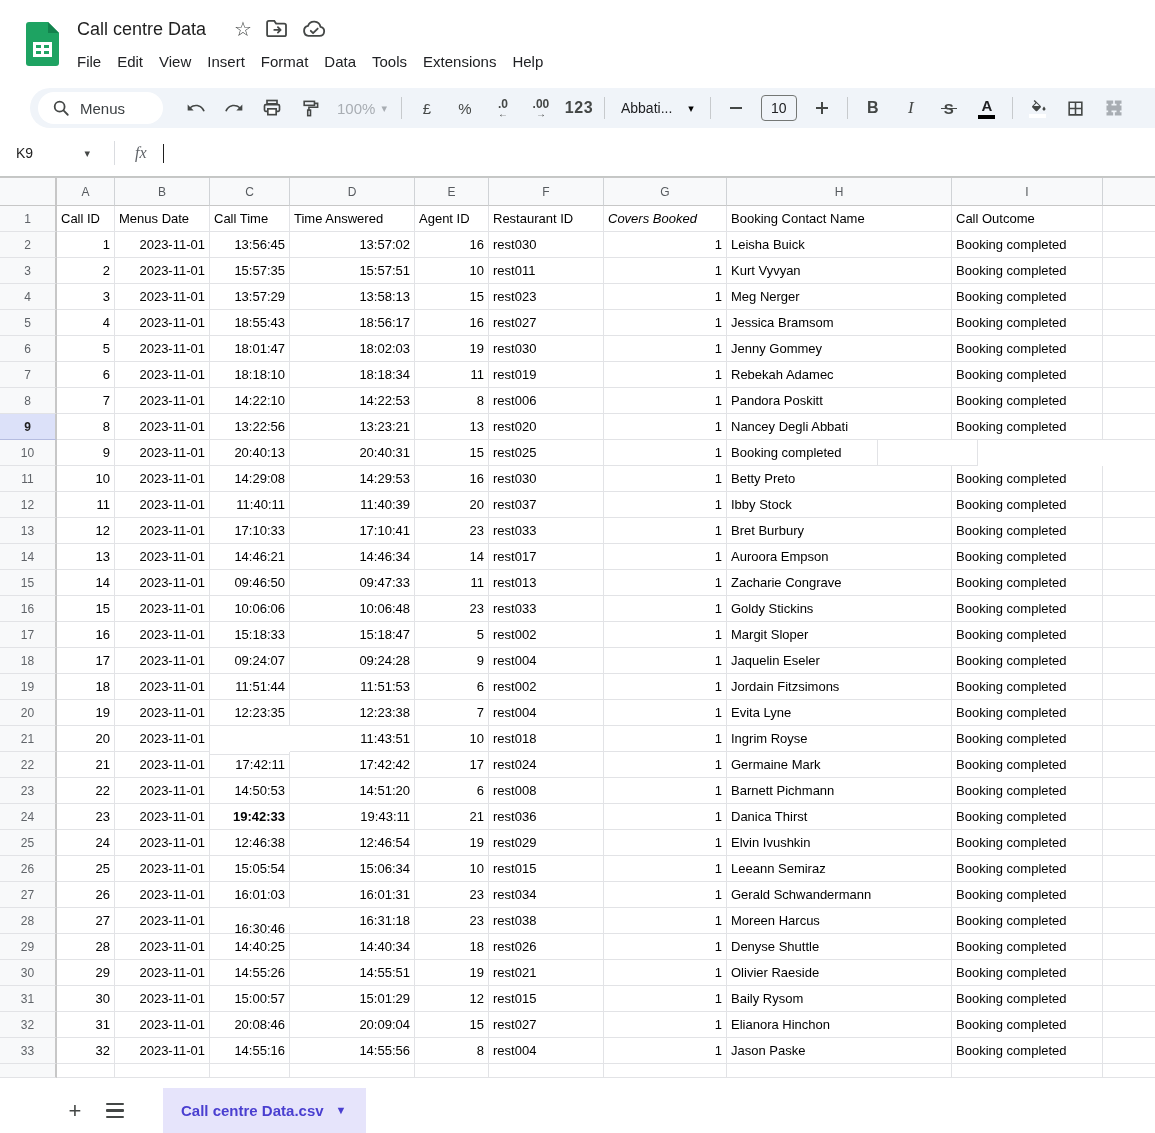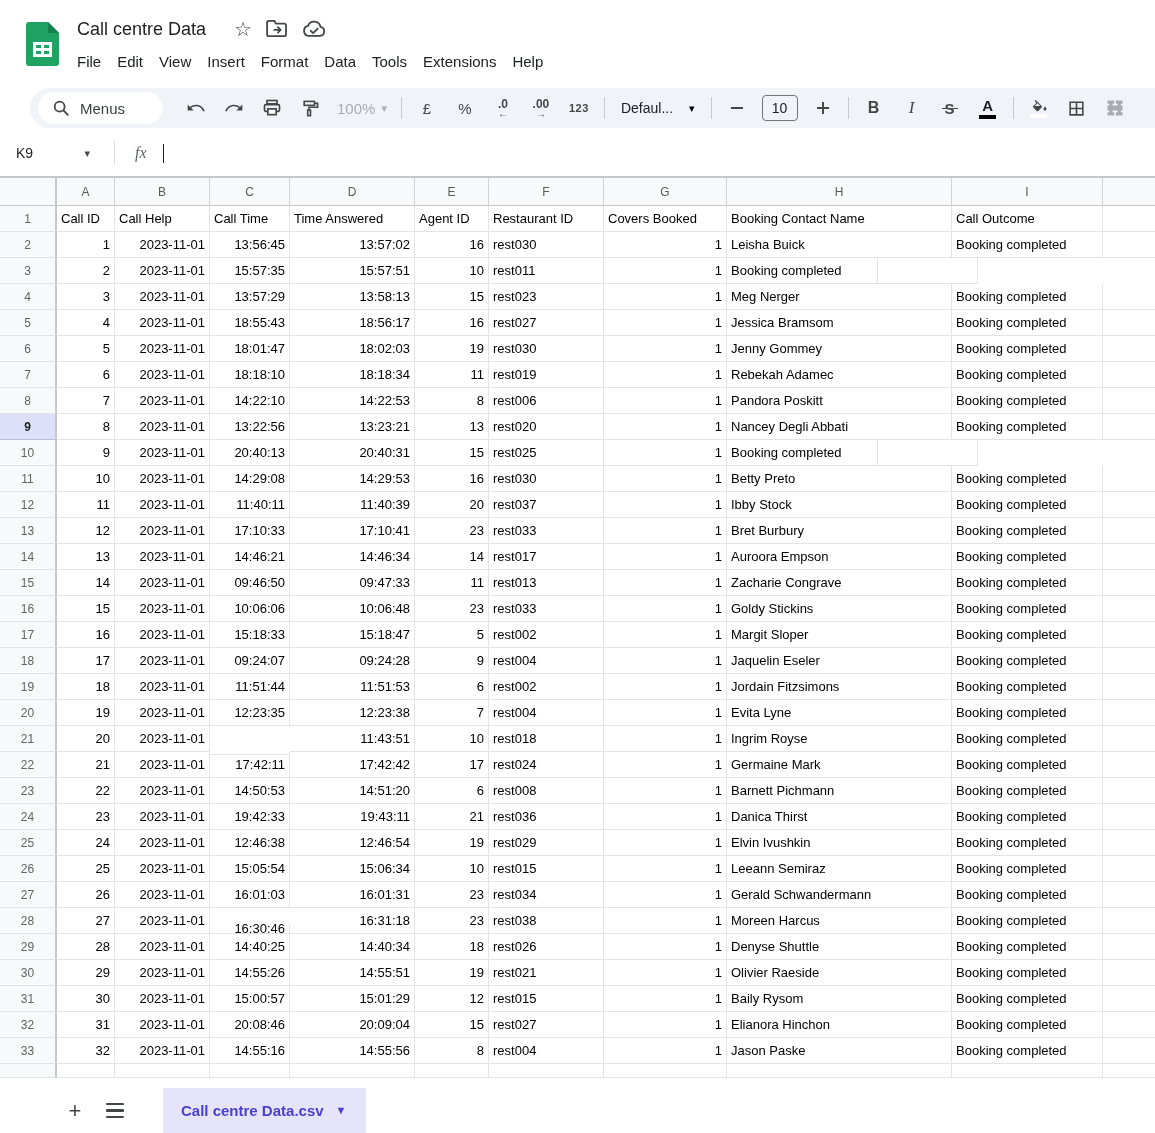--- a/index.html
+++ b/index.html
@@ -25,21 +25,21 @@
   .tbtn { width:38px; height:32px; display:flex; align-items:center; justify-content:center; color:#444746; flex:none; }
   .tbtn svg { display:block; }
   .tb-text { font-size:15px; color:#444746; }
   .zoom-box { display:flex; align-items:center; gap:6px; padding:0 8px; color:#a8adb3; }
   .zoom-box .tb-text { color:#a8adb3; }
   .caret { font-size:11px; line-height:1; }
   .tdiv { width:1px; height:22px; background:#c7cacd; margin:0 6px; flex:none; }
   .dec-icon { display:flex; flex-direction:column; align-items:center; line-height:1; }
   .dec-icon .num { font-size:12px; font-weight:700; color:#444746; }
   .dec-icon .arrow { font-size:10px; color:#444746; margin-top:-1px; }
-  .fmt-123 { font-size:11px; font-weight:600; letter-spacing:0.5px; }
+  .fmt-123 { font-size:16px; font-weight:600; letter-spacing:0.5px; }
   .font-select { display:flex; align-items:center; gap:16px; padding:0 10px; min-width:92px; }
   .font-select .tb-text { font-size:14px; color:#202124; }
   .size-box { width:36px; height:26px; border:1px solid #747775; border-radius:4px; display:flex; align-items:center; justify-content:center; font-size:14px; color:#202124; margin:0 6px; }
   .bold-b { font-size:16px; font-weight:700; }
   .ital-i { font-size:17px; font-style:italic; font-family:"Liberation Serif", serif; }
   .strike-s { font-size:15px; font-weight:600; position:relative; }
   .strike-s::after { content:""; position:absolute; left:-3px; right:-3px; top:48%; height:1.5px; background:#444746; }
   .color-a { display:flex; flex-direction:column; align-items:center; line-height:1; }
   .color-a .a { font-size:15px; font-weight:600; color:#202124; }
   .color-a .swatch { width:17px; height:4px; background:#000; margin-top:2px; }
@@ -180,21 +180,21 @@
       </span>
       <span class="tbtn">
         <span class="dec-icon">
           <span class="num">.00</span>
           <span class="arrow">→</span>
         </span>
       </span>
       <span class="tbtn fmt-123">123</span>
       <span class="tdiv"></span>
       <span class="font-select">
-        <span class="tb-text">Defaul...</span>
+        <span class="tb-text">Abbati...</span>
         <span class="caret">▾</span>
       </span>
       <span class="tdiv"></span>
       <span class="tbtn">
         <svg width="14" height="14" viewBox="0 0 14 14">
             <rect x="1" y="6" width="12" height="2" fill="#444746"></rect>
           </svg>
       </span>
       <span class="size-box">10</span>
       <span class="tbtn">
@@ -257,26 +257,26 @@
         <div class="col-header" style="width: 74px;">E</div>
         <div class="col-header" style="width: 115px;">F</div>
         <div class="col-header" style="width: 123px;">G</div>
         <div class="col-header" style="width: 225px;">H</div>
         <div class="col-header" style="width: 151px;">I</div>
         <div class="col-header" style="width: 100px;"></div>
       </div>
       <div class="grid-row">
         <div class="row-header">1</div>
         <div class="cell al" style="width: 58px;">Call ID</div>
-        <div class="cell al" style="width: 95px;">Call Help</div>
+        <div class="cell al" style="width: 95px;">Menus Date</div>
         <div class="cell al" style="width: 80px;">Call Time</div>
         <div class="cell al" style="width: 125px;">Time Answered</div>
         <div class="cell al" style="width: 74px;">Agent ID</div>
         <div class="cell al" style="width: 115px;">Restaurant ID</div>
-        <div class="cell al" style="width: 123px;">Covers Booked</div>
+        <div class="cell al" style="width: 123px; font-style: italic;">Covers Booked</div>
         <div class="cell al" style="width: 225px;">Booking Contact Name</div>
         <div class="cell al" style="width: 151px;">Call Outcome</div>
         <div class="cell" style="width: 100px;"></div>
       </div>
       <div class="grid-row">
         <div class="row-header">2</div>
         <div class="cell ar" style="width: 58px;">1</div>
         <div class="cell ar" style="width: 95px;">2023-11-01</div>
         <div class="cell ar" style="width: 80px;">13:56:45</div>
         <div class="cell ar" style="width: 125px;">13:57:02</div>
@@ -289,20 +289,21 @@
       </div>
       <div class="grid-row">
         <div class="row-header">3</div>
         <div class="cell ar" style="width: 58px;">2</div>
         <div class="cell ar" style="width: 95px;">2023-11-01</div>
         <div class="cell ar" style="width: 80px;">15:57:35</div>
         <div class="cell ar" style="width: 125px;">15:57:51</div>
         <div class="cell ar" style="width: 74px;">10</div>
         <div class="cell al" style="width: 115px;">rest011</div>
         <div class="cell ar" style="width: 123px;">1</div>
+        <div class="cell al" style="width: 225px;">Kurt Vyvyan</div>
         <div class="cell al" style="width: 151px;">Booking completed</div>
         <div class="cell" style="width: 100px;"></div>
       </div>
       <div class="grid-row">
         <div class="row-header">4</div>
         <div class="cell ar" style="width: 58px;">3</div>
         <div class="cell ar" style="width: 95px;">2023-11-01</div>
         <div class="cell ar" style="width: 80px;">13:57:29</div>
         <div class="cell ar" style="width: 125px;">13:58:13</div>
         <div class="cell ar" style="width: 74px;">15</div>
@@ -555,21 +556,21 @@
         <div class="cell al" style="width: 115px;">rest008</div>
         <div class="cell ar" style="width: 123px;">1</div>
         <div class="cell al" style="width: 225px;">Barnett Pichmann</div>
         <div class="cell al" style="width: 151px;">Booking completed</div>
         <div class="cell" style="width: 100px;"></div>
       </div>
       <div class="grid-row">
         <div class="row-header">24</div>
         <div class="cell ar" style="width: 58px;">23</div>
         <div class="cell ar" style="width: 95px;">2023-11-01</div>
-        <div class="cell ar" style="width: 80px;">19:42:33</div>
+        <div class="cell ar" style="width: 80px; font-weight: bold;">19:42:33</div>
         <div class="cell ar" style="width: 125px;">19:43:11</div>
         <div class="cell ar" style="width: 74px;">21</div>
         <div class="cell al" style="width: 115px;">rest036</div>
         <div class="cell ar" style="width: 123px;">1</div>
         <div class="cell al" style="width: 225px;">Danica Thirst</div>
         <div class="cell al" style="width: 151px;">Booking completed</div>
         <div class="cell" style="width: 100px;"></div>
       </div>
       <div class="grid-row">
         <div class="row-header">25</div>

